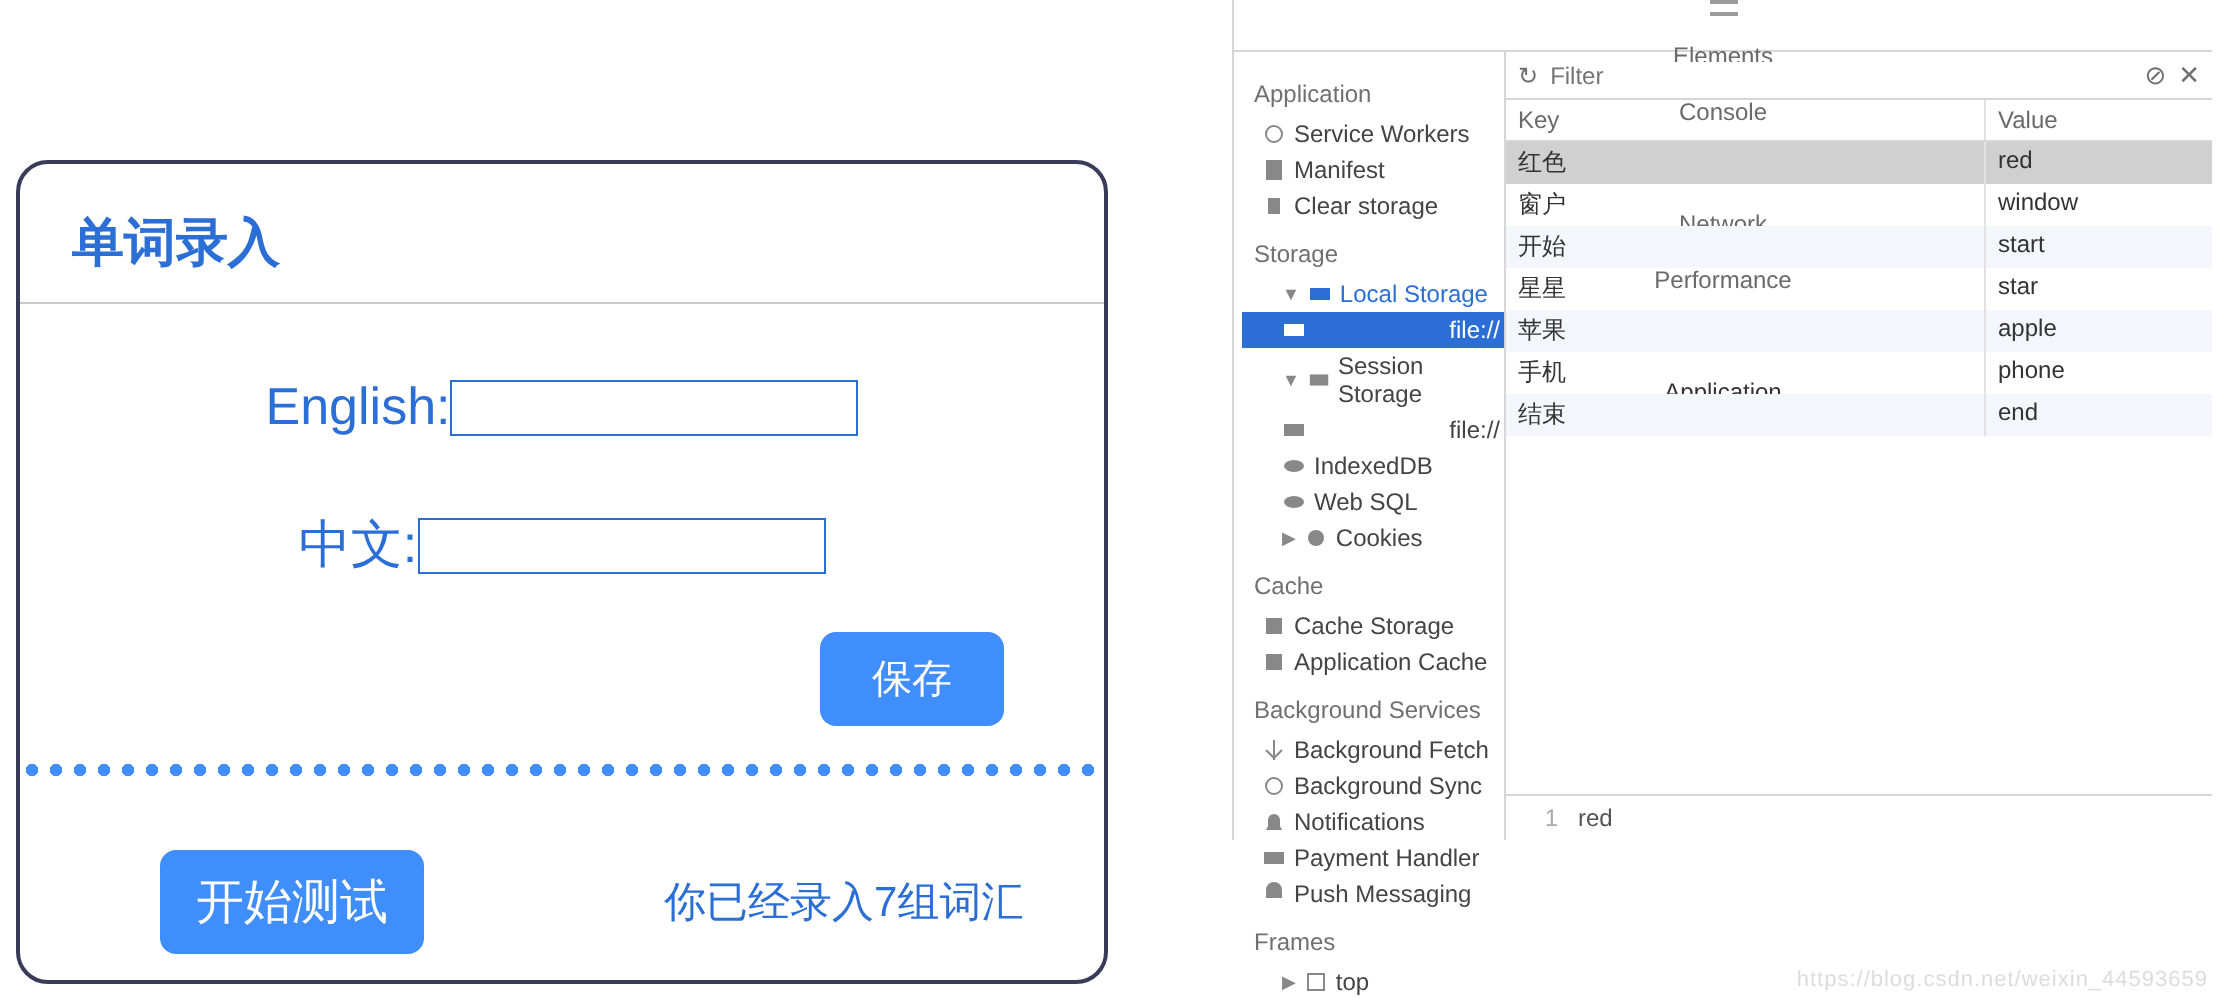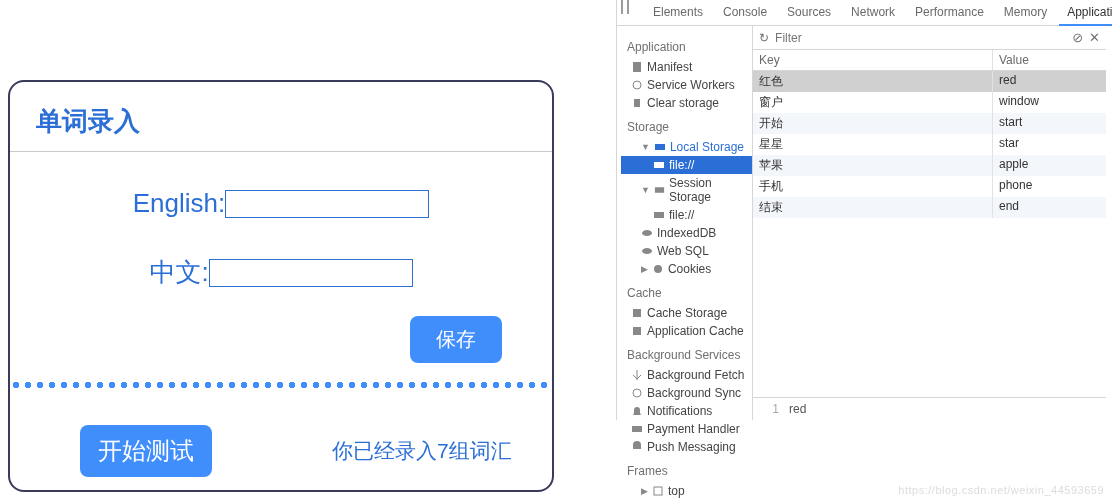--- a/index.html
+++ b/index.html
@@ -50,35 +50,35 @@
 
   
   .dev {
     position: absolute; left: 616px; top: 0;
     width: 490px; height: 420px;
     font-family: "Segoe UI", Arial, sans-serif;
     font-size: 12px; color: #333;
     border-left: 1px solid #d6d6d6;
   }
   .tabbar {
-    display: flex; align-items: flex-start; gap: 4px;
+    display: flex; align-items: center; gap: 4px;
     border-bottom: 1px solid #d6d6d6;
-    height: 26px; padding: 0 4px;
+    height: 26px; padding: 0 4px; flex-direction: column;
   }
   .tabbar .ico { width: 14px; height: 14px; border: 1px solid #9c9c9c; }
   .tabbar .sep { width: 1px; height: 16px; background: #d6d6d6; margin: 0 4px; }
   .tabbar .tab { color: #6a6a6a; padding: 0 8px; line-height: 24px; cursor: pointer; }
   .tabbar .tab.active { color: #333; border-bottom: 2px solid #3f8efc; }
 
   .dev-body { display: flex; height: calc(100% - 26px); }
   .sidebar { width: 136px; border-right: 1px solid #d6d6d6; padding: 6px 0 0 4px; }
   .sec-h { color: #707070; margin: 8px 0 4px 6px; }
   .tree .row { display: flex; align-items: center; gap: 4px; padding: 2px 2px 2px 10px; color: #444; cursor: pointer; }
   .tree .row.l2 { padding-left: 20px; }
-  .tree .row.l3 { padding-left: 32px; }
+  .tree .row.l3 { padding-left: 20px; justify-content: space-between; }
   .tree svg { width: 12px; height: 12px; }
   .row.blue { color: #2b6fd6; }
   .row.sel { background: #2b6fd6; color: #fff; }
   .caret { font-size: 9px; color: #888; }
 
   .main { flex: 1; display: flex; flex-direction: column; }
   .filterbar {
     display: flex; align-items: center; gap: 6px;
     height: 24px; border-bottom: 1px solid #d6d6d6; padding: 0 6px;
   }
@@ -145,29 +145,29 @@
     <span class="tab active">Application</span>
 
   </div>
 
   <div class="dev-body">
     <div class="sidebar">
       <div class="sec-h">Application</div>
       <div class="tree">
         <div class="row">
             <svg viewBox="0 0 12 12">
+              <circle cx="6" cy="6" r="4" fill="none" stroke="#888"></circle>
+            </svg>
+            <span>Service Workers</span>
+          </div>
+        <div class="row">
+            <svg viewBox="0 0 12 12">
               <rect x="2" y="1" width="8" height="10" fill="#888"></rect>
             </svg>
             <span>Manifest</span>
-          </div>
-        <div class="row">
-            <svg viewBox="0 0 12 12">
-              <circle cx="6" cy="6" r="4" fill="none" stroke="#888"></circle>
-            </svg>
-            <span>Service Workers</span>
           </div>
         <div class="row">
             <svg viewBox="0 0 12 12">
               <rect x="3" y="2" width="6" height="8" fill="#888"></rect>
             </svg>
             <span>Clear storage</span>
           </div>
       </div>
 
       <div class="sec-h">Storage</div>

